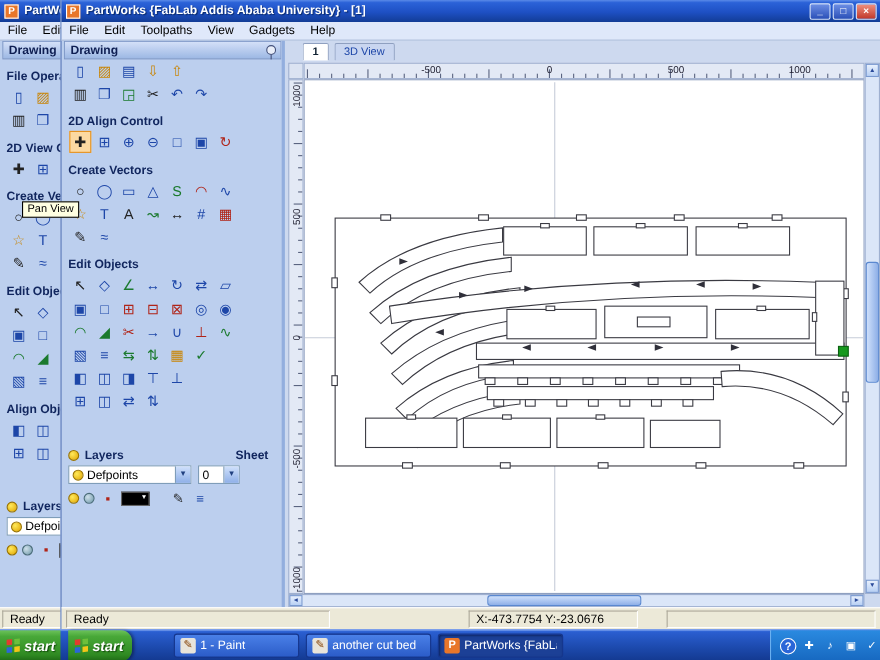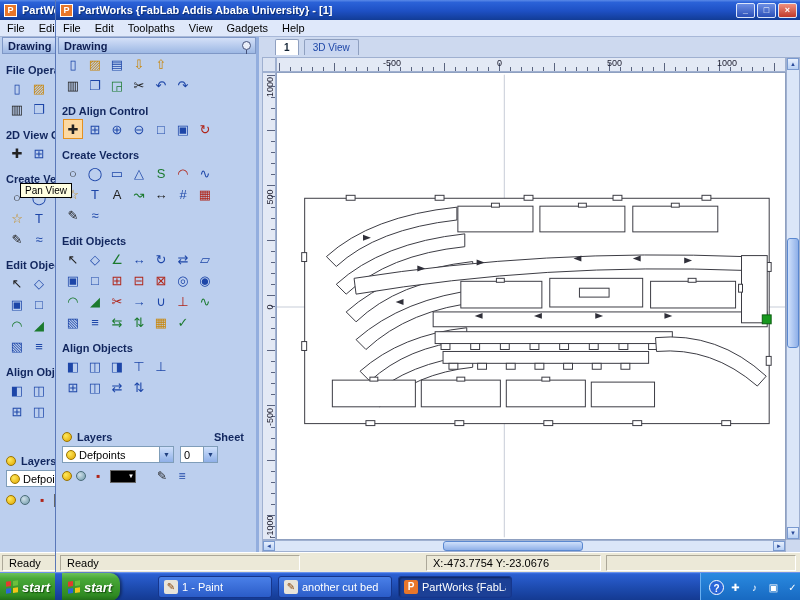--- a/index.html
+++ b/index.html
@@ -98,21 +98,21 @@
   .vthumb{position:absolute;top:180px;left:0;width:12px;height:110px;border-radius:3px;
     background:linear-gradient(90deg,#cfe0fb,#8fb0e8);border:1px solid #5a88d0;}
 
   
   .statusbar{position:absolute;left:0;right:0;top:552px;height:20px;background:#ece9d8;
     border-top:1px solid #fff;font-size:11px;}
   .status-cell{position:absolute;top:2px;height:16px;border:1px solid;border-color:#aca899 #fff #fff #aca899;
     padding:1px 6px;white-space:nowrap;}
   .fg-app .cell-ready{left:4px;width:240px;}
   .bg-app .cell-ready{left:2px;width:300px;}
-  .cell-coords{left:370px;width:175px;}
+  .cell-coords{left:370px;width:154px;}
   .cell-spare{left:550px;right:4px;}
 
   
   .tooltip{position:absolute;left:20px;top:183px;z-index:60;background:#ffffe1;border:1px solid #000;
     font-size:10px;padding:1px 4px;white-space:nowrap;}
 
   
   .taskbar{position:absolute;left:0;top:572px;width:800px;height:28px;z-index:40;
     background:linear-gradient(#3a70e0 0%,#2a5ed0 6%,#1c49ac 60%,#143a92 100%);border-top:1px solid #6a92ec;}
   .start{position:absolute;top:0;height:28px;display:flex;align-items:center;gap:4px;padding-left:6px;
@@ -232,21 +232,20 @@
           <div class="icon-row"><span class="icon cd sel">✚</span><span class="icon cb">⊞</span><span class="icon cb">⊕</span><span class="icon cb">⊖</span><span class="icon cb">□</span><span class="icon cb">▣</span><span class="icon cr">↻</span></div>
           <div class="sec-label">Create Vectors</div>
           <div class="icon-row"><span class="icon cd">○</span><span class="icon cb">◯</span><span class="icon cb">▭</span><span class="icon cb">△</span><span class="icon cg">S</span><span class="icon cr">◠</span><span class="icon cb">∿</span></div>
           <div class="icon-row"><span class="icon cy">☆</span><span class="icon cb">T</span><span class="icon cd">A</span><span class="icon cg">↝</span><span class="icon cd">↔</span><span class="icon cb">#</span><span class="icon cr">▦</span></div>
           <div class="icon-row"><span class="icon cd">✎</span><span class="icon cb">≈</span></div>
           <div class="sec-label">Edit Objects</div>
           <div class="icon-row"><span class="icon cd">↖</span><span class="icon cb">◇</span><span class="icon cg">∠</span><span class="icon cb">↔</span><span class="icon cb">↻</span><span class="icon cb">⇄</span><span class="icon cb">▱</span></div>
           <div class="icon-row"><span class="icon cb">▣</span><span class="icon cb">□</span><span class="icon cr">⊞</span><span class="icon cr">⊟</span><span class="icon cr">⊠</span><span class="icon cb">◎</span><span class="icon cb">◉</span></div>
           <div class="icon-row"><span class="icon cg">◠</span><span class="icon cg">◢</span><span class="icon cr">✂</span><span class="icon cb">→</span><span class="icon cb">∪</span><span class="icon cr">⊥</span><span class="icon cg">∿</span></div>
           <div class="icon-row"><span class="icon cb">▧</span><span class="icon cb">≡</span><span class="icon cg">⇆</span><span class="icon cg">⇅</span><span class="icon cy">▦</span><span class="icon cg">✓</span></div>
-          <div class="sec-label">Align Objects</div>
           <div class="icon-row"><span class="icon cb">◧</span><span class="icon cb">◫</span><span class="icon cb">◨</span><span class="icon cb">⊤</span><span class="icon cb">⊥</span></div>
           <div class="icon-row"><span class="icon cb">⊞</span><span class="icon cb">◫</span><span class="icon cb">⇄</span><span class="icon cb">⇅</span></div>
         </div>
       <div class="layers-block">
         <div class="layers-head">
           <span class="bulb"></span>
           <span>Layers</span>
           <span class="sheet-label">Sheet</span>
         </div>
         <div class="layers-controls">

